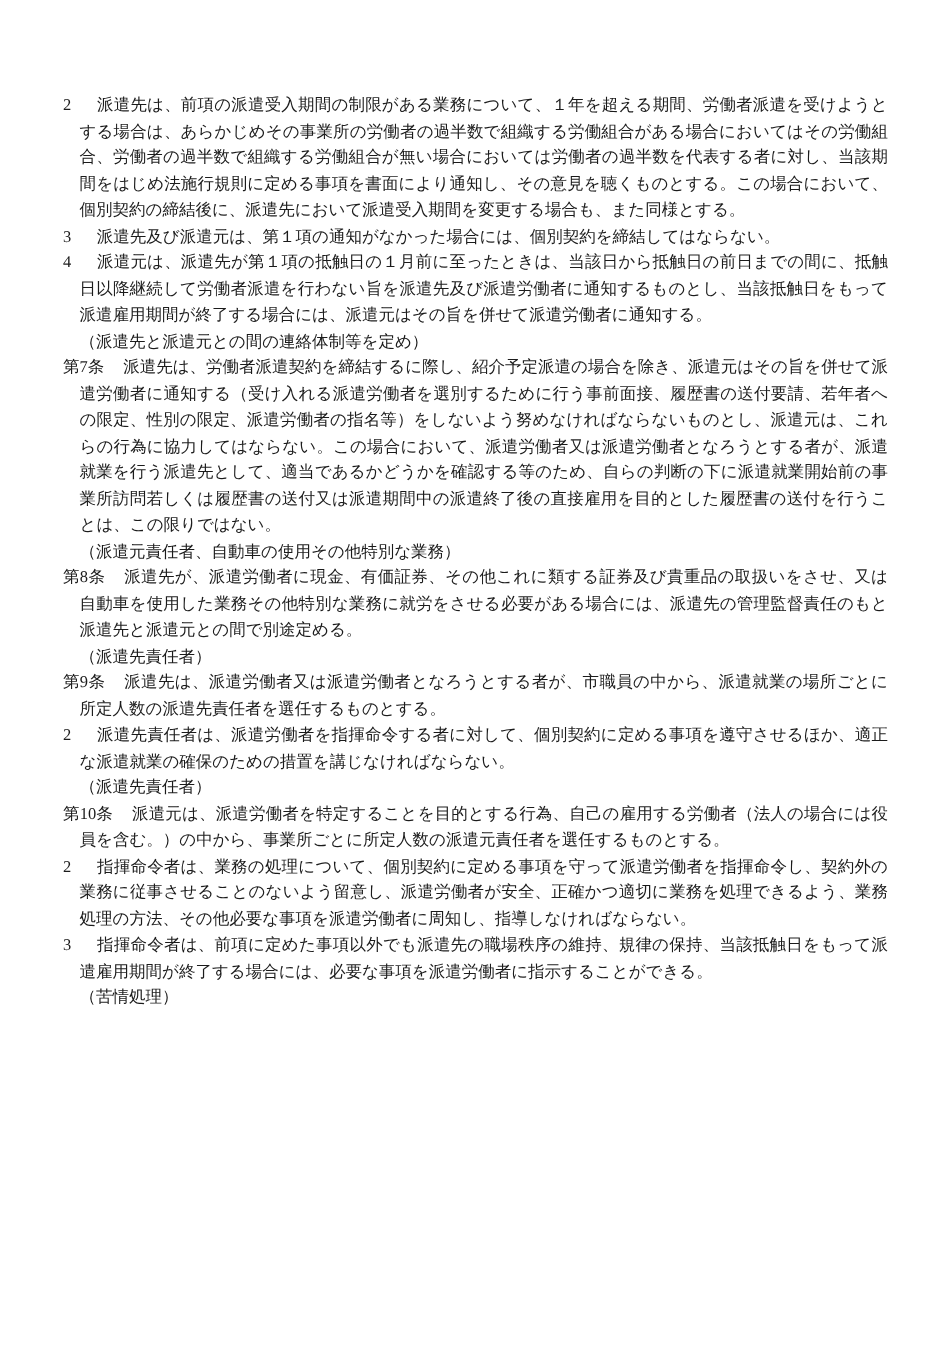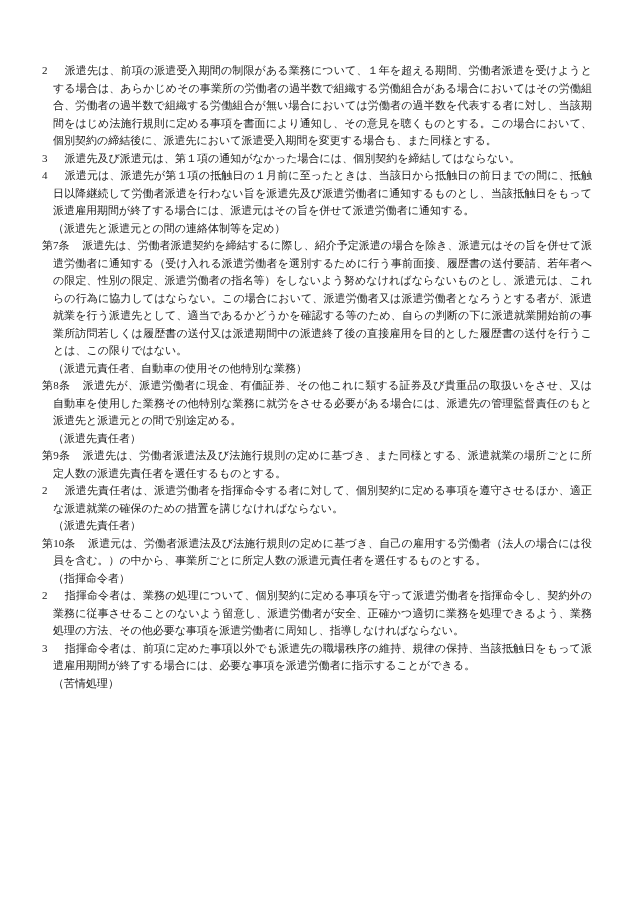--- a/index.html
+++ b/index.html
@@ -64,33 +64,30 @@
       <p class="para para-heading">
     <span class="text">（派遣元責任者、自動車の使用その他特別な業務）</span>
   </p>
       <p class="para para-article">
     <span class="label">第8条</span><span class="text">派遣先が、派遣労働者に現金、有価証券、その他これに類する証券及び貴重品の取扱いをさせ、又は自動車を使用した業務その他特別な業務に就労をさせる必要がある場合には、派遣先の管理監督責任のもと派遣先と派遣元との間で別途定める。</span>
   </p>
       <p class="para para-heading">
     <span class="text">（派遣先責任者）</span>
   </p>
       <p class="para para-article">
-    <span class="label">第9条</span><span class="text">派遣先は、労働者派遣法及び法施行規則の定めに基づき、また同様とする、派遣就業の場所ごとに所定人数の派遣先責任者を選任するものとする。</span>
+    <span class="label">第9条</span><span class="text">派遣先は、派遣労働者又は派遣労働者となろうとする者が、市職員の中から、派遣就業の場所ごとに所定人数の派遣先責任者を選任するものとする。</span>
   </p>
       <p class="para para-item">
     <span class="label">2</span><span class="text">派遣先責任者は、派遣労働者を指揮命令する者に対して、個別契約に定める事項を遵守させるほか、適正な派遣就業の確保のための措置を講じなければならない。</span>
   </p>
       <p class="para para-heading">
     <span class="text">（派遣先責任者）</span>
   </p>
       <p class="para para-article">
-    <span class="label">第10条</span><span class="text">派遣元は、労働者派遣法及び法施行規則の定めに基づき、自己の雇用する労働者（法人の場合には役員を含む。）の中から、事業所ごとに所定人数の派遣元責任者を選任するものとする。</span>
-  </p>
-      <p class="para para-heading">
-    <span class="text">（指揮命令者）</span>
+    <span class="label">第10条</span><span class="text">派遣元は、派遣労働者を特定することを目的とする行為、自己の雇用する労働者（法人の場合には役員を含む。）の中から、事業所ごとに所定人数の派遣元責任者を選任するものとする。</span>
   </p>
       <p class="para para-item">
     <span class="label">2</span><span class="text">指揮命令者は、業務の処理について、個別契約に定める事項を守って派遣労働者を指揮命令し、契約外の業務に従事させることのないよう留意し、派遣労働者が安全、正確かつ適切に業務を処理できるよう、業務処理の方法、その他必要な事項を派遣労働者に周知し、指導しなければならない。</span>
   </p>
       <p class="para para-item">
     <span class="label">3</span><span class="text">指揮命令者は、前項に定めた事項以外でも派遣先の職場秩序の維持、規律の保持、当該抵触日をもって派遣雇用期間が終了する場合には、必要な事項を派遣労働者に指示することができる。</span>
   </p>
       <p class="para para-heading">
     <span class="text">（苦情処理）</span>
   </p>

